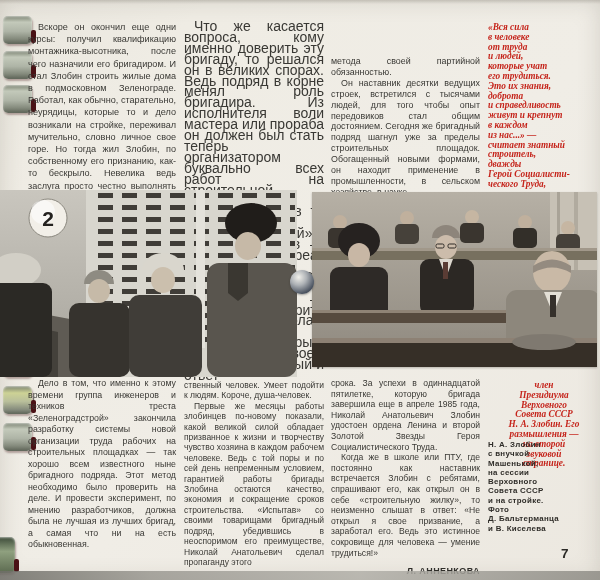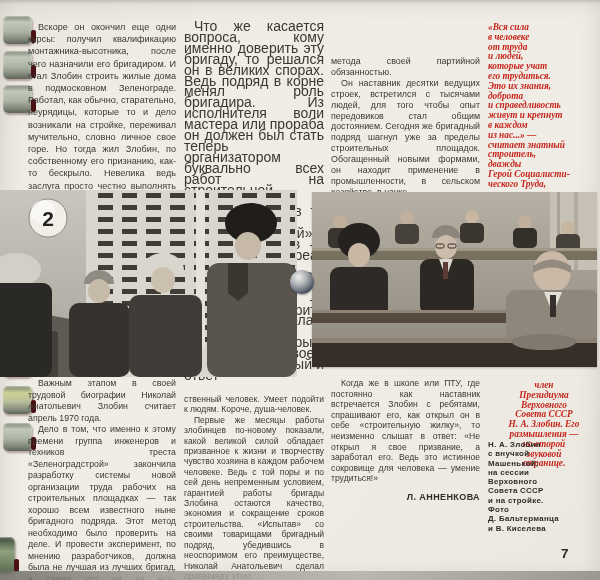--- a/index.html
+++ b/index.html
@@ -23,21 +23,21 @@
   .tab.t7{left:-9px;width:24px;height:36px;
     background:linear-gradient(180deg,#3c4a38 0%,#8fa07f 40%,#5c6a50 100%);}
   
   .col{position:absolute;text-align:justify;color:#393834;}
   .col p{margin:0;}
   .col p.ind{text-indent:10px;}
   .c1t{left:28px;top:21px;width:148px;font-size:9.1px;line-height:12.2px;}
   .c2t{left:184px;top:21px;width:140px;font-size:14px;line-height:10.9px;}
   .c3t{left:331px;top:21px;width:149px;font-size:8.9px;line-height:10.9px;margin-top:35px;}
   .c1b{left:28px;top:378px;width:148px;font-size:8.8px;line-height:11.5px;}
-  .c2b{left:184px;top:394px;width:140px;font-size:8.5px;line-height:10.4px;}
+  .c2b{left:184px;top:380px;width:140px;font-size:8.5px;line-height:10.4px;}
   .c3b{left:331px;top:378px;width:149px;font-size:8.6px;line-height:10.6px;}
   .byline{display:block;text-align:right;font-weight:bold;font-size:9px;
     letter-spacing:.4px;margin-top:8px;color:#2e2d29;}
   
   .quote{
     position:absolute;left:488px;width:112px;color:#c5241b;
     font-family:"Liberation Serif",serif;font-weight:bold;font-style:italic;
     font-size:9.3px;line-height:9.8px;white-space:pre-line;
   }
   .q1{top:23px;}
@@ -217,28 +217,28 @@
       </g>
       <rect x="0" y="149" width="285" height="26" fill="#362f27"></rect>
       <rect x="0" y="146" width="285" height="5" fill="#8d8174"></rect>
       <ellipse cx="232" cy="150" rx="32" ry="8" fill="#7f7970"></ellipse>
     </svg>
   </div>
 
   <div class="sphere"></div>
 
   <div class="col c1b">
-    <p class="ind">Важным этапом в своей трудовой биографии Николай Анатольевич Злобин считает апрель 1970 года.</p>
     <p class="ind">Дело в том, что именно к этому времени группа инженеров и техников треста «Зеленоградстрой» закончила разработку системы новой организации труда рабочих на строительных площадках — так хорошо всем известного ныне бригадного подряда. Этот метод необходимо было проверить на деле. И провести эксперимент, по мнению разработчиков, должна была не лучшая из лучших бригад, а самая что ни на есть обыкновенная.</p>
   </div>
   <div class="col c2b">
     <p>ственный человек. Умеет подойти к людям. Короче, душа-человек.</p>
     <p class="ind">Первые же месяцы работы злобинцев по-новому показали, какой великой силой обладает призванное к жизни и творчеству чувство хозяина в каждом рабочем человеке. Ведь с той поры и по сей день непременным условием, гарантией работы бригады Злобина остаются качество, экономия и сокращение сроков строительства. «Испытав» со своими товарищами бригадный подряд, убедившись в неоспоримом его преимуществе, Николай Анатольевич сделал пропаганду этого</p>
   </div>
   <div class="col c3b">
+    <p>срока. За успехи в одиннадцатой пятилетке, которую бригада завершила еще в апреле 1985 года, Николай Анатольевич Злобин удостоен ордена Ленина и второй Золотой Звезды Героя Социалистического Труда.</p>
     <p class="ind">Когда же в школе или ПТУ, где постоянно как наставник встречается Злобин с ребятами, спрашивают его, как открыл он в себе «строительную жилку», то неизменно слышат в ответ: «Не открыл я свое призвание, а заработал его. Ведь это истинное сокровище для человека — умение трудиться!»</p>
     <span class="byline">Л. АННЕНКОВА</span>
   </div>
 
   <div class="quote q2">член
 Президиума
 Верховного
 Совета СССР
 Н. А. Злобин. Его
 размышления —

